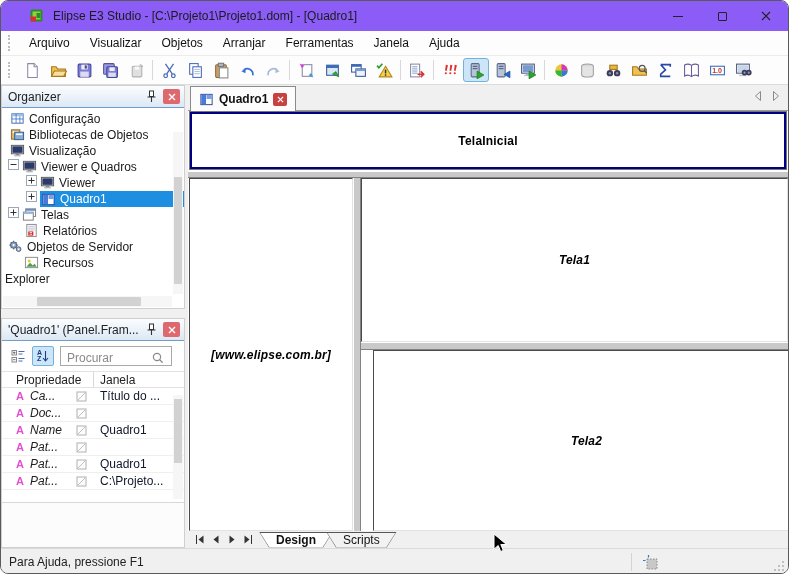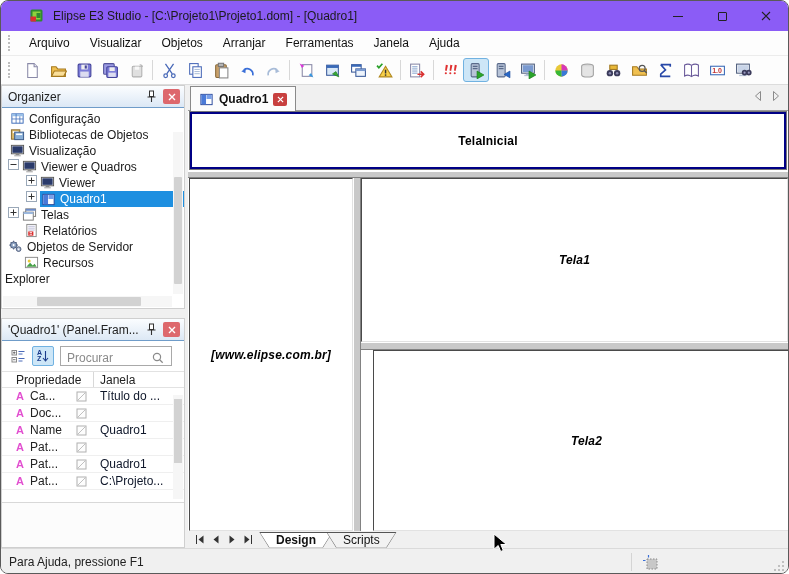--- a/index.html
+++ b/index.html
@@ -63,21 +63,21 @@
   .pbtn { width:22px; height:20px; display:flex; align-items:center; justify-content:center; border:1px solid transparent; }
   .pbtn.active { background:#cde6f7; border-color:#71b2e1; border-radius:2px; }
   .searchbox { margin-left:3px; width:112px; height:20px; border:1px solid #a9a9a9; background:#fff; display:flex; align-items:center; padding:3px 3px 0 6px; }
   .searchbox input { border:none; outline:none; width:84px; font:12px "Liberation Sans",sans-serif; color:#222; background:transparent; }
   .searchbox input::placeholder { color:#8a8a8a; }
   .pr-head { height:17px; flex:none; display:flex; align-items:center; border-top:1px solid #e2e2e2; border-bottom:1px solid #e2e2e2; padding-left:14px; color:#222; }
   .pr-head .hname { width:77px; }
   .pr-head .hdiv { width:1px; height:15px; background:#d8d8d8; margin-right:6px; }
   .prow { height:17px; display:flex; align-items:center; padding-left:14px; border-bottom:1px solid #efefef; }
   .c-type { width:14px; color:#e24fd0; font-weight:bold; font-size:11px; flex:none; }
-  .c-name { width:46px; color:#222; flex:none; white-space:nowrap; overflow:hidden; }
+  .c-name { width:46px; color:#222; flex:none; white-space:nowrap; overflow:hidden;font-style:italic; }
   .c-script { width:24px; flex:none; display:flex; align-items:center; }
   .c-val { flex:1; color:#0f172a; white-space:nowrap; overflow:hidden; }
   .props-gap { height:12px; }
   .props-bottom { flex:1; border-top:1px solid #d8d8d8; background:#fcfcfc; }
   .vsb2 { position:absolute; top:76px; height:104px; right:1px; width:10px; background:#f6f6f6; }
   .vsb2 .thumb { position:absolute; left:1px; width:8px; top:4px; height:64px; background:#d2d2d2; }
 
   
   .main { flex:1; display:flex; flex-direction:column; background:#f0f0f0; }
   .doc-tabstrip { height:26px; flex:none; display:flex; align-items:flex-end; background:#f0f0f0; border-bottom:1px solid #9a9a9a; padding-left:2px; position:relative; }

